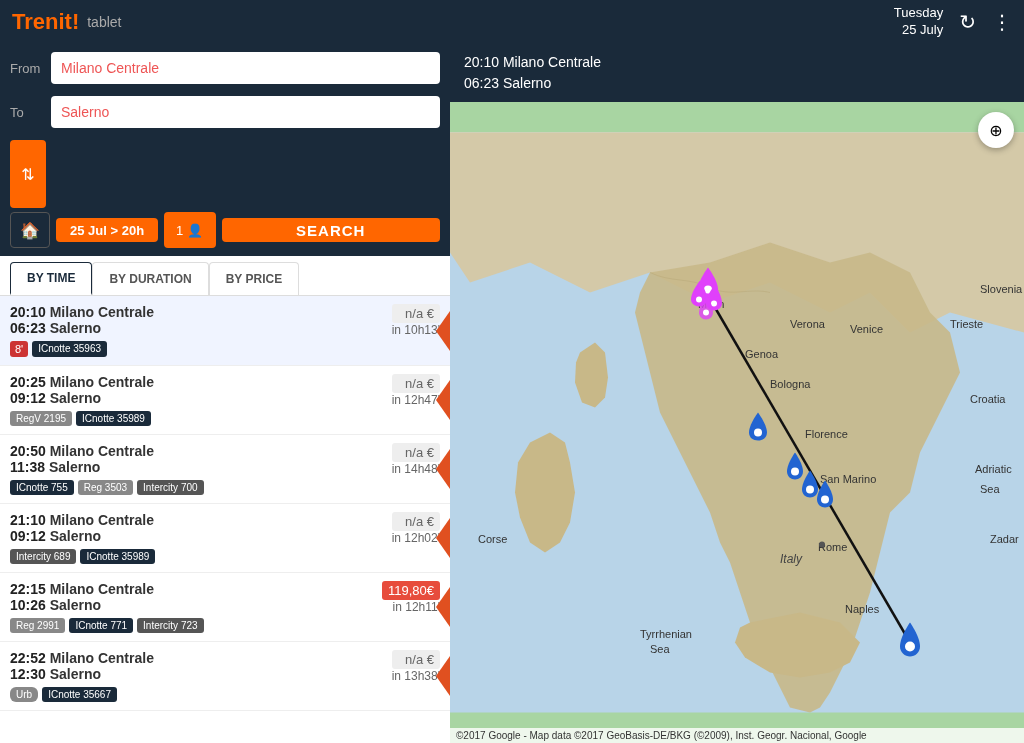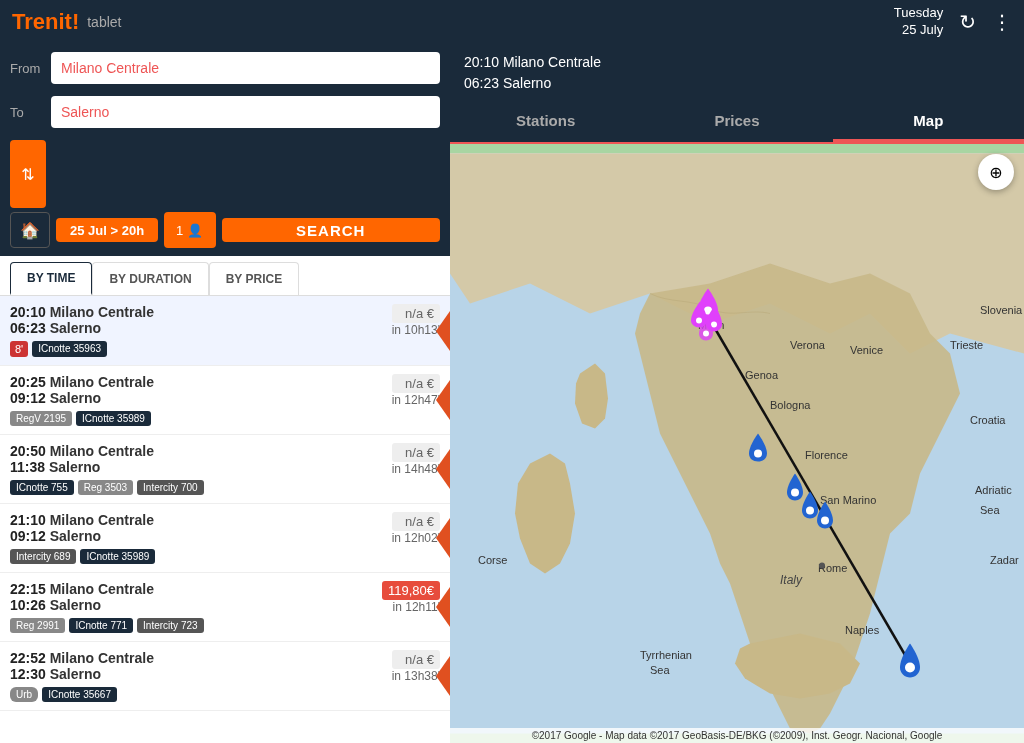--- a/index.html
+++ b/index.html
@@ -217,21 +217,20 @@
     }
     #map-attribution {
       position: absolute;
       bottom: 0;
       left: 0;
       right: 0;
       background: rgba(255,255,255,0.8);
       font-size: 10px;
       padding: 2px 6px;
       color: #333;
-      text-align: center;
     }
     #location-btn {
       position: absolute;
       top: 10px;
       right: 10px;
       background: white;
       border: none;
       border-radius: 50%;
       width: 36px;
       height: 36px;
@@ -411,25 +410,20 @@
     </div>
   </div>
 
   <div id="right-panel">
 
     <div id="right-header">
       <div>20:10 Milano Centrale</div>
       <div>06:23 Salerno</div>
     </div>
 
-    <div id="tab-bar">
-      <div class="tab-item">Stations</div>
-      <div class="tab-item">Prices</div>
-      <div class="tab-item active">Map</div>
-    </div>
 
     <div id="map-area">
       
       <svg id="map-svg" viewBox="0 0 574 580" xmlns="http://www.w3.org/2000/svg">
 
         <rect width="574" height="580" fill="#b8d4e8"></rect>
 
         <path d="M0,0 L574,0 L574,120 L420,80 L380,100 L300,70 L220,90 L150,60 L80,80 L0,60 Z" fill="#e8dcc8"></path>
 
         <path d="M0,0 L574,0 L574,200 L500,180 L460,200 L420,160 L380,180 L320,150 L260,170 L200,140 L140,160 L80,130 L20,150 L0,120 Z" fill="#d4c9a8"></path>

